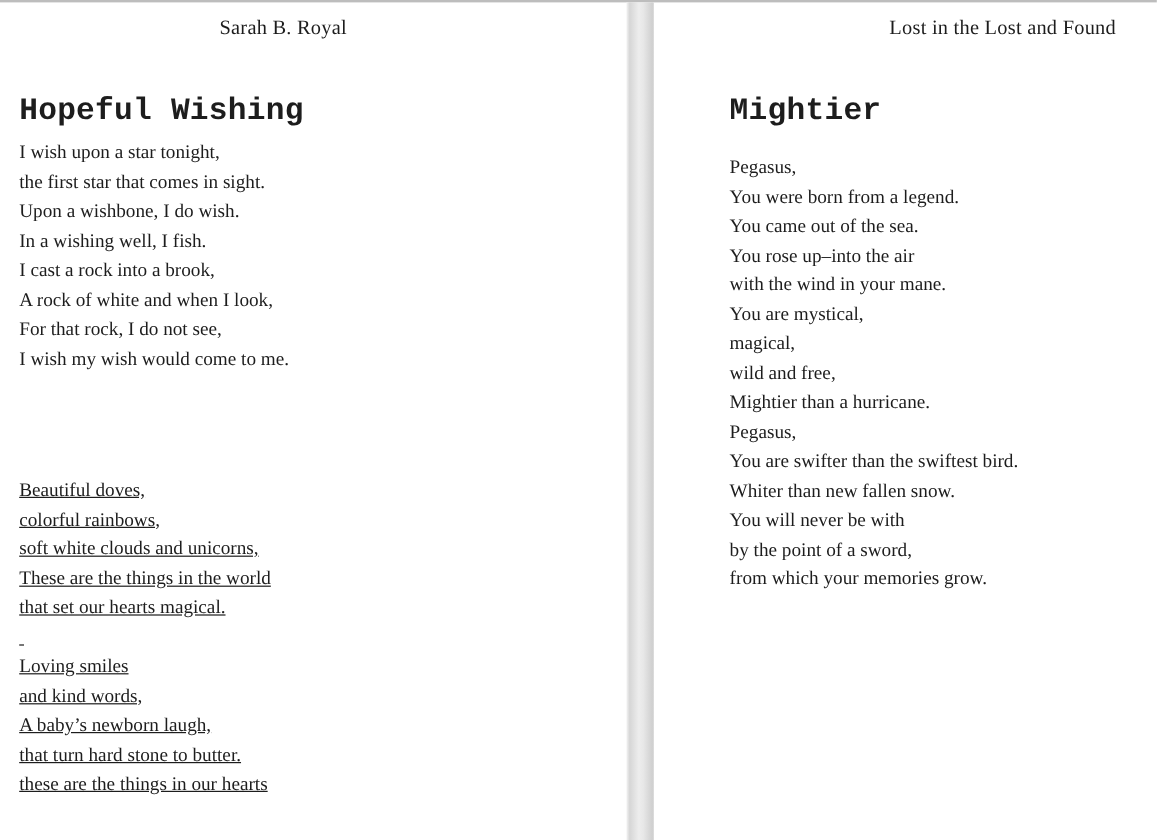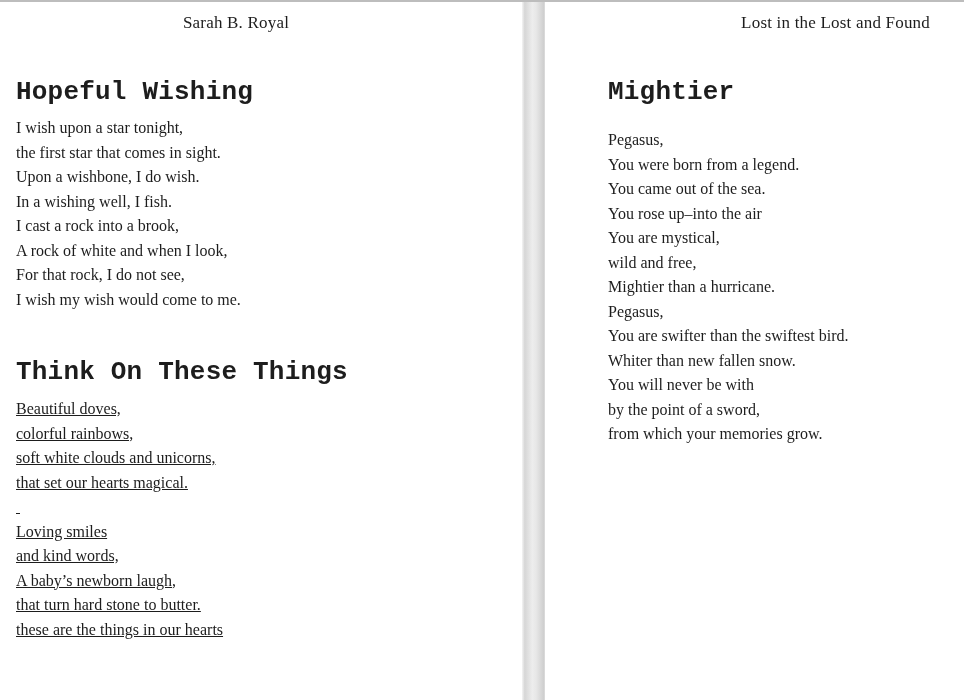--- a/index.html
+++ b/index.html
@@ -103,45 +103,47 @@
       <div class="poem-line">I wish upon a star tonight,</div>
       <div class="poem-line">the first star that comes in sight.</div>
       <div class="poem-line">Upon a wishbone, I do wish.</div>
       <div class="poem-line">In a wishing well, I fish.</div>
       <div class="poem-line">I cast a rock into a brook,</div>
       <div class="poem-line">A rock of white and when I look,</div>
       <div class="poem-line">For that rock, I do not see,</div>
       <div class="poem-line">I wish my wish would come to me.</div>
     </div>
 
-  <h2 class="poem-title pos-title-2">Think On These Things</h2>
   <div class="poem-body pos-body-2">
       <div class="poem-line">Beautiful doves,</div>
       <div class="poem-line">colorful rainbows,</div>
       <div class="poem-line">soft white clouds and unicorns,</div>
+      <div class="poem-line">These are the things in the world</div>
       <div class="poem-line">that set our hearts magical.</div>
       <div class="poem-line">&nbsp;</div>
       <div class="poem-line">Loving smiles</div>
       <div class="poem-line">and kind words,</div>
       <div class="poem-line">A baby’s newborn laugh,</div>
       <div class="poem-line">that turn hard stone to butter.</div>
       <div class="poem-line">these are the things in our hearts</div>
     </div>
 </section>
 
 <section class="page right">
   <div class="running-header">Lost in the Lost and Found</div>
 
   <h2 class="poem-title pos-title-1">Mightier</h2>
   <div class="poem-body pos-body-1">
       <div class="poem-line">Pegasus,</div>
       <div class="poem-line">You were born from a legend.</div>
       <div class="poem-line">You came out of the sea.</div>
       <div class="poem-line">You rose up–into the air</div>
+      <div class="poem-line">with the wind in your mane.</div>
       <div class="poem-line">You are mystical,</div>
+      <div class="poem-line">magical,</div>
       <div class="poem-line">wild and free,</div>
       <div class="poem-line">Mightier than a hurricane.</div>
       <div class="poem-line">Pegasus,</div>
       <div class="poem-line">You are swifter than the swiftest bird.</div>
       <div class="poem-line">Whiter than new fallen snow.</div>
       <div class="poem-line">You will never be with</div>
       <div class="poem-line">by the point of a sword,</div>
       <div class="poem-line">from which your memories grow.</div>
     </div>
 </section>

